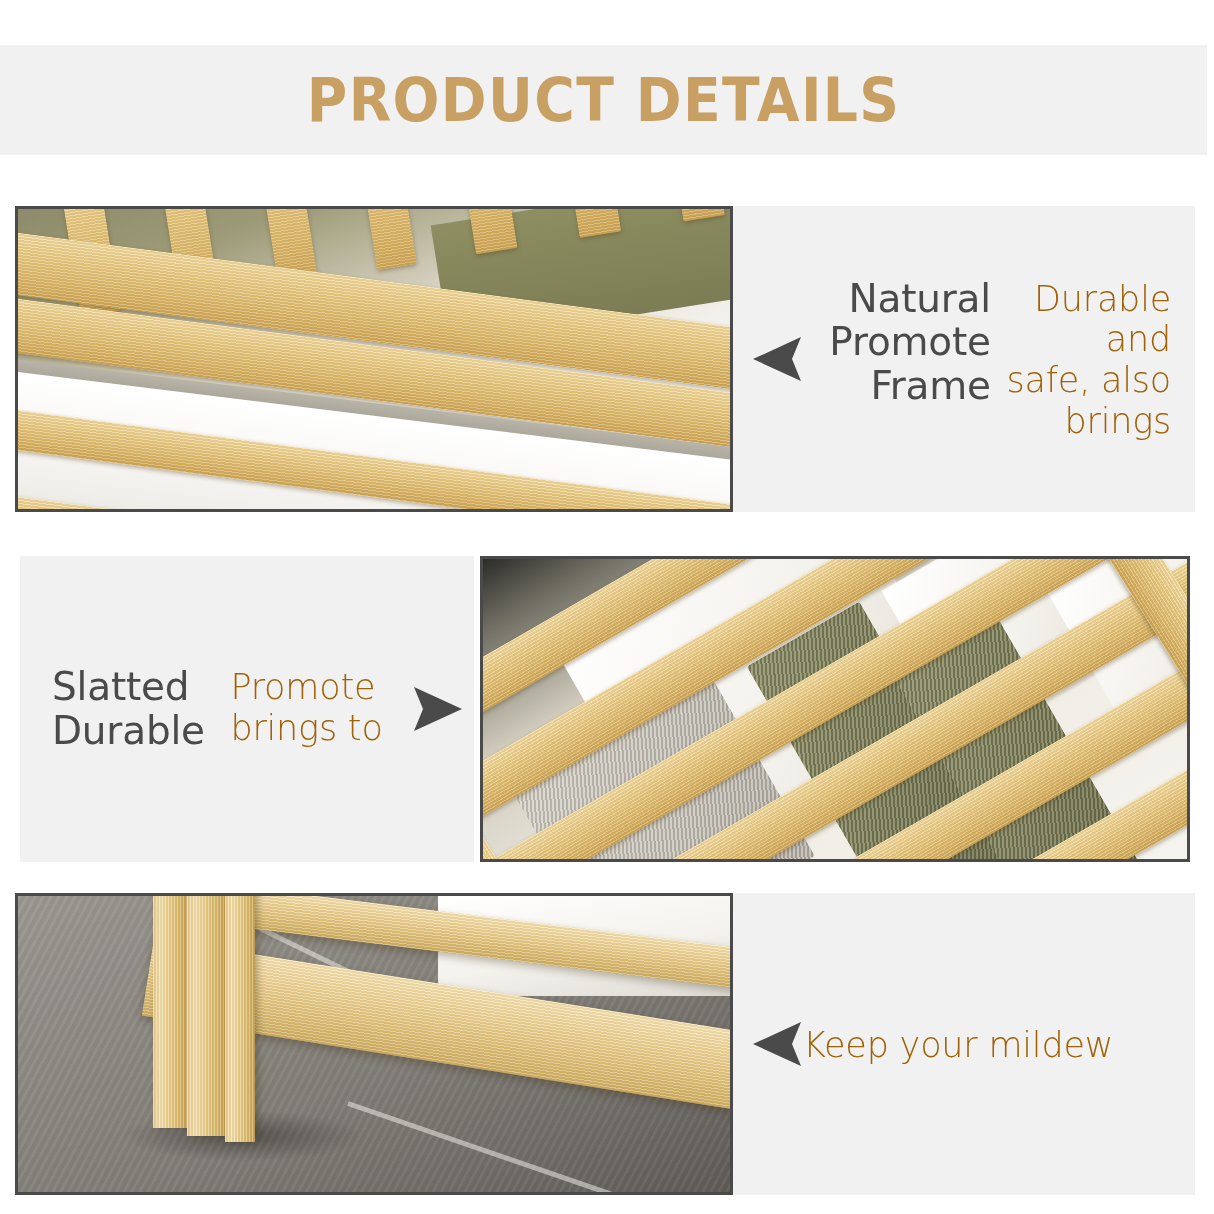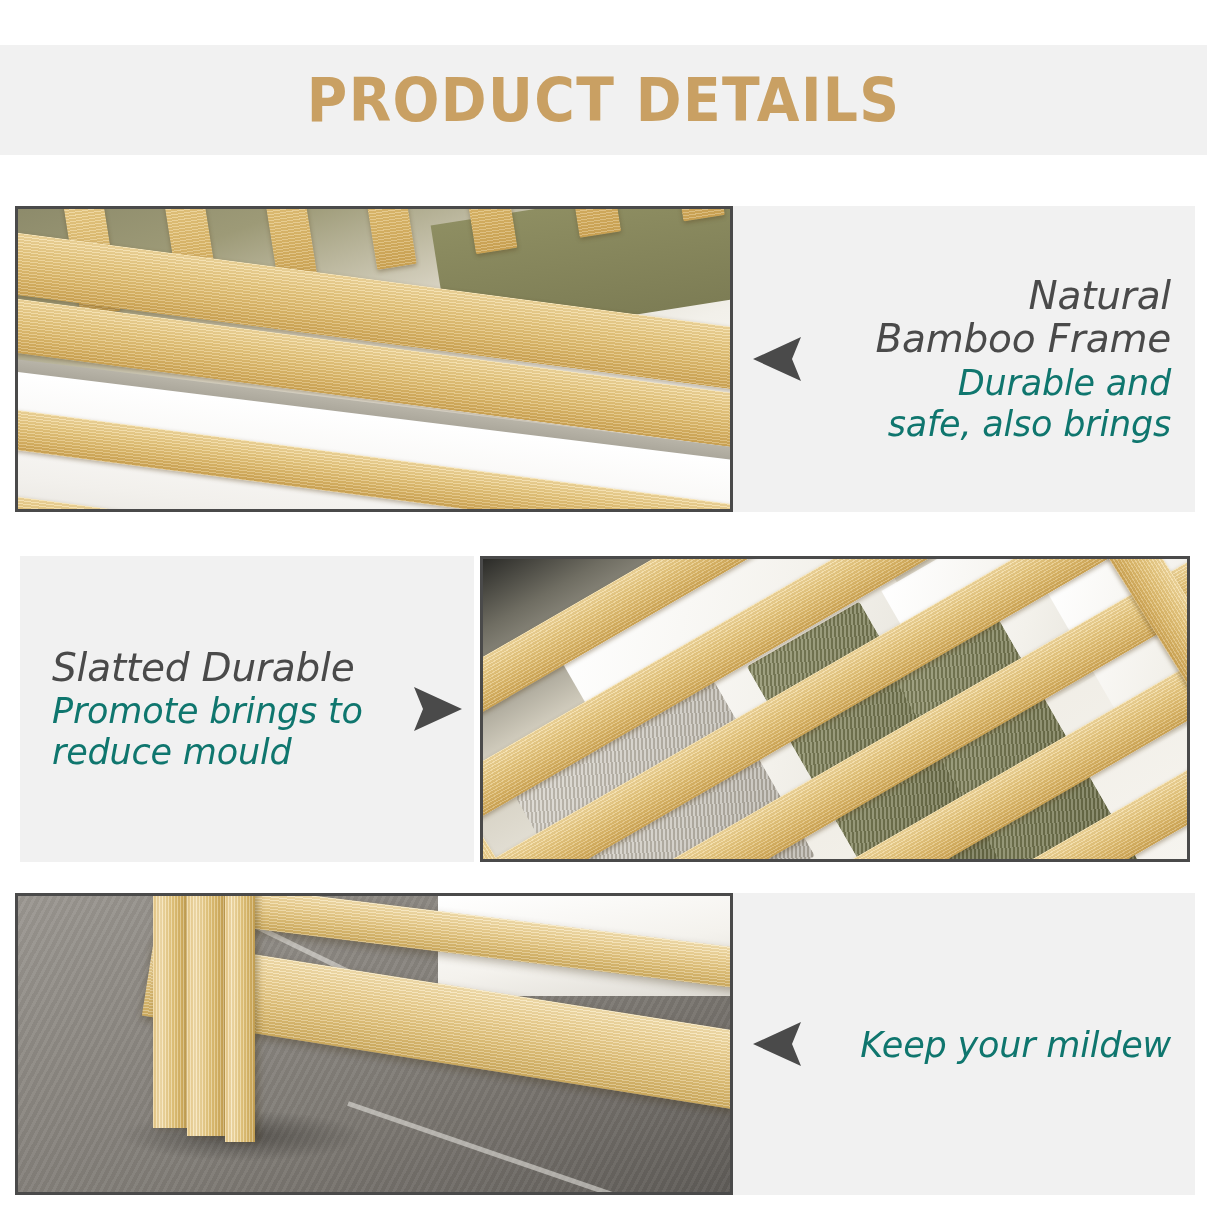--- a/index.html
+++ b/index.html
@@ -55,40 +55,38 @@
   .textpanel {
     position: absolute;
     background: #f1f1f1;
     box-sizing: border-box;
     display: flex;
     align-items: center;
   }
 
   .textblock {
     display: flex;
-    flex-direction: column;
-    justify-content: center;
-    font-style: italic;
+    flex-direction: row;
   }
   .t-right { text-align: right; }
   .t-left  { text-align: left;  }
 
   .heading {
     font-size: 39px;
     font-weight: 400;
     color: #4a4a4a;
     line-height: 1.12;
     letter-spacing: -0.2px;
   }
   .heading .hline { display: block; }
 
   .body {
     font-size: 35px;
     font-weight: 300;
-    color: #0f766e;
+    color: #a16207;
     line-height: 1.16;
     letter-spacing: -0.2px;
     margin-top: 2px;
   }
   .body .bline { display: block; }
 
   
   .arrow {
     flex: 0 0 auto;
     width: 52px;
@@ -232,40 +230,39 @@
 
   <div class="textpanel" style="left:733px; top:206px; width:462px; height:306px; padding:0 24px 0 18px; justify-content:flex-start;">
     <span class="arrow">
       <svg viewBox="0 0 52 46" xmlns="http://www.w3.org/2000/svg" aria-hidden="true">
         <path d="M2 23 L50 1 L41 23 L50 45 Z" fill="#4a4a4a"></path>
       </svg>
     </span>
     <div class="textblock t-right" style="flex:1;">
       <div class="heading">
         <span class="hline">Natural</span>
-        <span class="hline">Bamboo Frame</span>
+        <span class="hline">Promote Frame</span>
       </div>
       <div class="body">
         <span class="bline">Durable and</span>
         <span class="bline">safe, also brings</span>
       </div>
     </div>
   </div>
 </div>
 
 <div class="row">
 
   <div class="textpanel" style="left:20px; top:556px; width:454px; height:306px; padding:0 10px 0 32px;">
     <div class="textblock t-left" style="flex:1;">
       <div class="heading">
         <span class="hline">Slatted Durable</span>
       </div>
       <div class="body">
         <span class="bline">Promote brings to</span>
-        <span class="bline">reduce mould</span>
       </div>
     </div>
     <span class="arrow">
       <svg viewBox="0 0 52 46" xmlns="http://www.w3.org/2000/svg" aria-hidden="true">
         <path d="M50 23 L2 1 L11 23 L2 45 Z" fill="#4a4a4a"></path>
       </svg>
     </span>
   </div>
 
   <div class="photo" style="left:480px; top:556px; width:710px; height:306px;">

